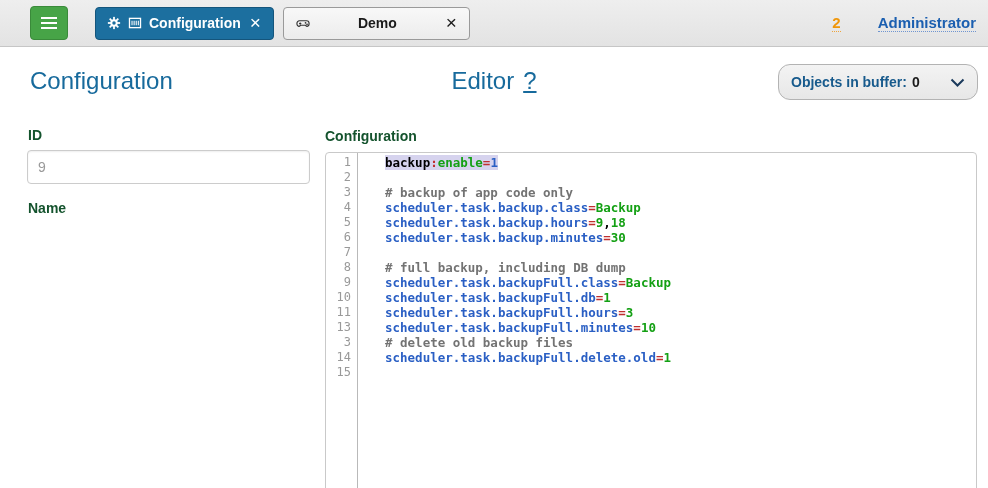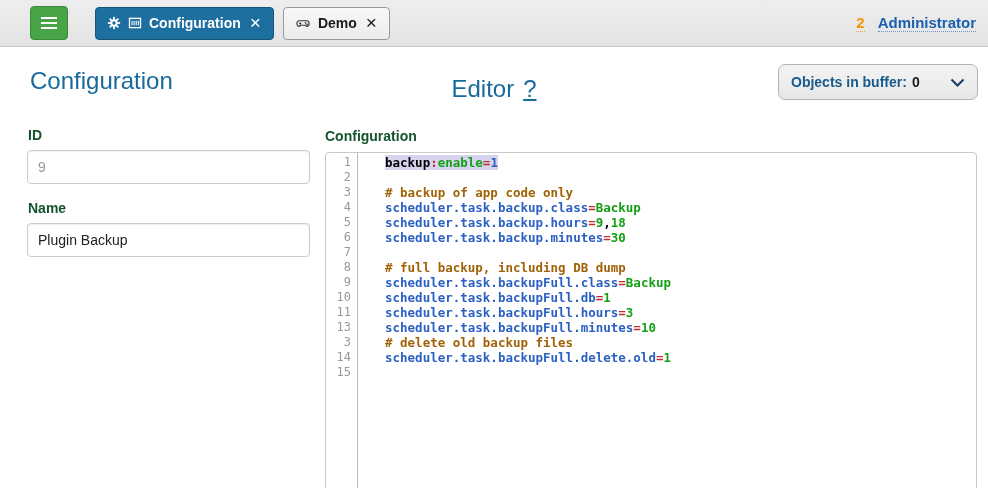--- a/index.html
+++ b/index.html
@@ -15,44 +15,44 @@
               cursor:pointer; flex:0 0 auto; }
   .hamburger { width:16px; height:2px; background:#fff; position:relative; display:block; }
   .hamburger::before, .hamburger::after { content:""; position:absolute; left:0; width:16px;
               height:2px; background:#fff; }
   .hamburger::before { top:-5px; } .hamburger::after { top:5px; }
 
   .tabs { display:flex; gap:9px; margin-left:27px; }
   .tab { height:33px; display:flex; align-items:center; padding:0 11px; border-radius:4px;
          font-size:14px; font-weight:bold; cursor:pointer; }
   .tab.active { background:#1c6f9f; border:1px solid #14557c; color:#fff; }
-  .tab.inactive { background:linear-gradient(#f8f8f8,#ececec); border:1px solid #9a9a9a; color:#1a1a1a; }
+  .tab.inactive { background:linear-gradient(#f8f8f8,#ececec); border:1px solid #9a9a9a; color:#1a1a1a;gap:40px; }
   .tab .tab-icon { display:flex; align-items:center; margin-right:7px; }
   .tab .tab-label { margin-right:8px; }
   .tab .close { font-size:19px; font-weight:normal; line-height:14px; padding:0 1px; }
 
   .user-area { margin-left:auto; display:flex; align-items:baseline; gap:13px;
                font-size:15px; font-weight:bold; }
   .count-link { color:#f09609; text-decoration:none; border-bottom:1px dotted #f0a53c;
                 cursor:pointer; }
   .admin-link { color:#1b5fb0; text-decoration:none; border-bottom:1px dotted #6f95d0;
-                cursor:pointer; }
+                cursor:pointer;margin-left:24px; }
 
   
   .main { position:relative; width:988px; height:441px; }
   .page-title { position:absolute; left:30px; top:20px; font-size:24px; font-weight:normal;
                 color:#176a9c; }
   .editor-title { position:absolute; left:0; width:100%; top:20px; text-align:center;
-                  font-size:24px; color:#176a9c;margin-top:8px; }
+                  font-size:24px; color:#176a9c; }
   .editor-title .help-link { color:#176a9c; text-decoration:underline; cursor:pointer;
                   margin-left:9px; }
 
   .buffer-dd { position:absolute; right:10px; top:17px; width:200px; height:36px;
                background:linear-gradient(#f3f3f3,#e7e7e7); border:1px solid #b3b3b3;
-               border-radius:7px; display:flex; align-items:center; padding:0 12px;
+               border-radius:12px; display:flex; align-items:center; padding:0 12px;
                font-size:14px; font-weight:bold; cursor:pointer; }
   .buffer-dd .lbl { color:#175a8c; }
   .buffer-dd .val { color:#1a1a1a; margin-left:5px; }
   .buffer-dd .chev { margin-left:auto; display:flex; align-items:center; }
 
   .field-label { position:absolute; font-size:14px; font-weight:bold; color:#14532d; }
   .text-input { position:absolute; left:27px; width:283px; height:34px; border:1px solid #ccc;
                 border-radius:4px; padding:0 10px; font-size:14px; color:#222;
                 font-family:"Liberation Sans", sans-serif;
                 box-shadow:inset 0 1px 2px rgba(0,0,0,.07); outline:none; }
@@ -67,21 +67,21 @@
             font-size:12px; }
   .code-area { flex:1; padding:2px 0 0 4px; font-family:"DejaVu Sans Mono", monospace;
                font-size:12.5px; font-weight:bold; white-space:pre; }
   .ln { height:15px; line-height:15px; }
   .code-line { height:15px; line-height:15px;padding-left:23px; }
   .sel { background:#d6d3ee; }
   .tok-plain   { color:#000; }
   .tok-key     { color:#2a5fc4; }
   .tok-value   { color:#14a014; }
   .tok-eq      { color:#c03030; }
-  .tok-comment { color:#a16207; }
+  .tok-comment { color:#737373; }
 </style>
 </head>
 <body>
 
 <div class="topbar">
   <button class="menu-btn">
     <span class="hamburger"></span>
   </button>
   <div class="tabs">
       <div class="tab active">
@@ -137,21 +137,20 @@
       <svg width="15" height="9" viewBox="0 0 15 9" fill="none" stroke="#1b3a5c" stroke-width="2">
           <path d="M1.5 1.5l6 6 6-6"></path>
         </svg>
     </span>
   </div>
 
   <div class="field-label" style="left:28px; top:80px;">ID</div>
   <input class="text-input readonly" style="top: 103px;" type="text" value="9">
 
   <div class="field-label" style="left:28px; top:153px;">Name</div>
-  <input class="text-input" style="top: 176px;" type="text" value="Plugin Backup">
 
   <div class="field-label" style="left:325px; top:81px;">Configuration</div>
 
   <div class="editor-box">
     <div class="gutter">
         <div class="ln">1</div>
         <div class="ln">2</div>
         <div class="ln">3</div>
         <div class="ln">4</div>
         <div class="ln">5</div>

